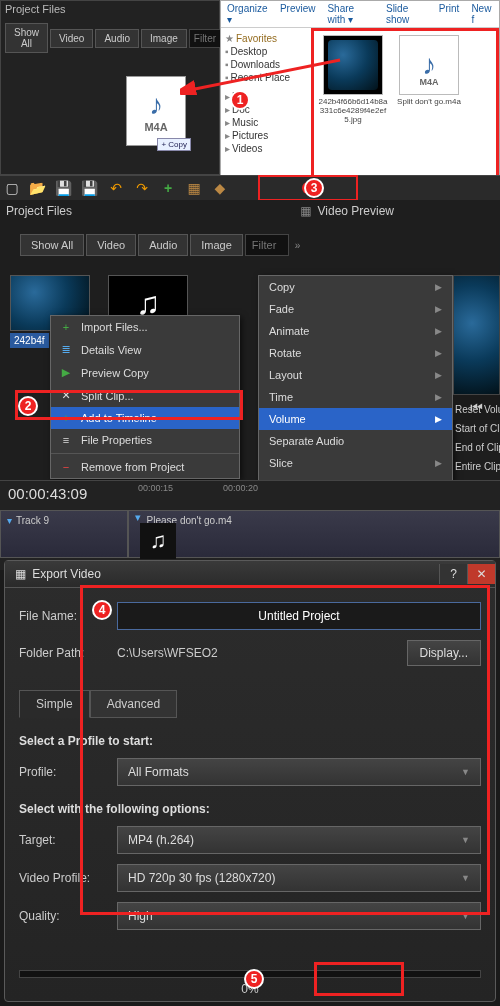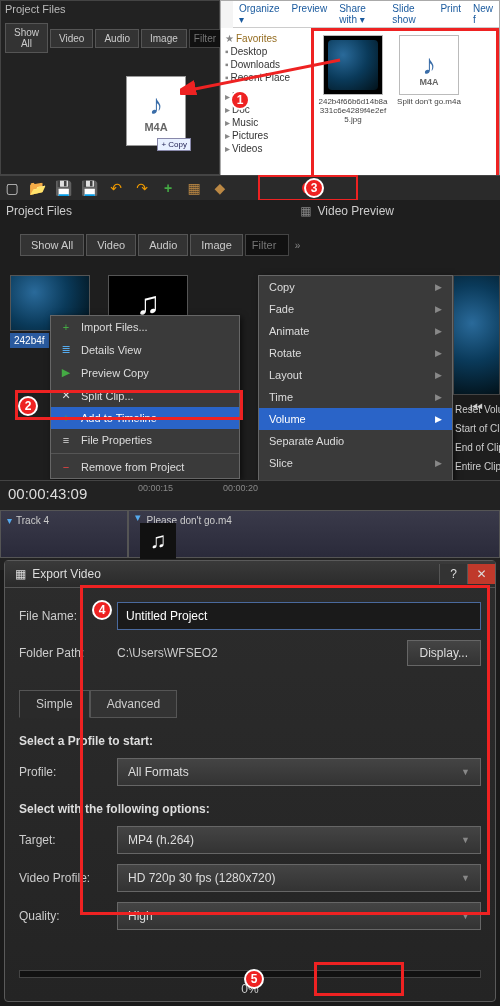--- a/index.html
+++ b/index.html
@@ -11,21 +11,21 @@
 .proj-top-title { color: #bbb; font-size: 11px; padding: 2px 4px; }
 .proj-top-tabs { display: flex; gap: 2px; padding: 6px 4px; align-items: center; }
 .proj-top-tabs button { background: #333; border: 1px solid #555; color: #ccc; font-size: 10px; padding: 3px 8px; cursor: pointer; }
 .proj-top-tabs input { background: #111; border: 1px solid #444; color: #888; font-size: 10px; padding: 3px 4px; width: 38px; }
 .m4a-thumb { position: absolute; left: 125px; top: 75px; width: 60px; height: 70px; background: #fff; border: 1px solid #999; display: flex; flex-direction: column; align-items: center; justify-content: center; }
 .m4a-thumb .note { color: #3a6da8; font-size: 28px; }
 .m4a-thumb .lbl { color: #666; font-size: 11px; font-weight: bold; }
 .copy-badge { position: absolute; right: -6px; bottom: -6px; background: #e8f0ff; border: 1px solid #88a; color: #225; font-size: 8px; padding: 1px 3px; }
 
 .filebrowser { position: absolute; right: 0; top: 0; width: 280px; height: 175px; background: #f4f4f4; border: 1px solid #aaa; color: #333; }
-.fb-toolbar { display: flex; gap: 12px; padding: 2px 6px; font-size: 10px; color: #1a5a9e; background: #fff; border-bottom: 1px solid #ccc; margin-left: 12px; }
+.fb-toolbar { display: flex; gap: 12px; padding: 2px 6px; font-size: 10px; color: #1a5a9e; background: #fff; border-bottom: 1px solid #ccc; }
 .fb-toolbar span { cursor: pointer; }
 .fb-body { display: flex; height: 155px; }
 .fb-tree { width: 90px; font-size: 10px; padding: 4px 2px; background: #fff; overflow: hidden; }
 .fb-tree div { padding: 1px 2px; white-space: nowrap; }
 .fb-tree .fav { color: #946b1e; }
 .fb-tree .ico { color: #888; margin-right: 2px; }
 .fb-thumbs { flex: 1; background: #fff; padding: 4px; display: flex; gap: 6px; border: 3px solid #e22; }
 .fb-thumbs .item { width: 70px; text-align: center; }
 .fb-thumbs .thumb { width: 60px; height: 60px; border: 1px solid #bbb; background: #000; display: flex; align-items: center; justify-content: center; margin: 0 auto 3px; }
 .fb-thumbs .thumb.white { background: #fff; }
@@ -92,21 +92,21 @@
 
 .export { position: absolute; left: 4px; top: 560px; width: 492px; height: 442px; background: linear-gradient(#2c2c2c,#242424); border: 1px solid #5a5a5a; border-radius: 4px; }
 .export .titlebar { display: flex; justify-content: space-between; align-items: center; background: linear-gradient(#3a3a3a,#2a2a2a); padding: 3px 0 3px 10px; border-bottom: 1px solid #555; }
 .export .titlebar .ttl { color: #ddd; font-size: 12px; display: flex; align-items: center; gap: 6px; }
 .export .titlebar .winbtns { display: flex; }
 .export .titlebar .winbtns div { width: 28px; height: 20px; display: flex; align-items: center; justify-content: center; font-size: 12px; color: #ddd; background: #333; border-left: 1px solid #555; cursor: pointer; }
 .export .titlebar .winbtns .close { background: #c0392b; }
 .export .body { padding: 14px 14px 10px; position: relative; }
 .export .formrow { display: flex; align-items: center; margin-bottom: 10px; gap: 8px; }
 .export .formrow label { width: 90px; color: #ccc; font-size: 12px; }
-.export .formrow input.txt { flex: 1; background: #1a1a1a; border: 1px solid #4a6a9e; color: #fff; font-size: 12px; padding: 6px 8px; }
+.export .formrow input.txt { flex: 1; background: #1a1a1a; border: 1px solid #4a6a9e; color: #fff; font-size: 12px; padding: 6px 8px; text-align: center; }
 .export .formrow .path { flex: 1; color: #ccc; font-size: 12px; }
 .export .formrow button.browse { background: linear-gradient(#444,#333); border: 1px solid #666; color: #ddd; font-size: 12px; padding: 5px 12px; cursor: pointer; }
 .export .tabs { display: flex; margin-top: 24px; }
 .export .tabs .tab { padding: 6px 16px; background: #333; border: 1px solid #555; color: #ccc; font-size: 12px; cursor: pointer; }
 .export .tabs .tab.active { background: #2a2a2a; border-bottom-color: #2a2a2a; }
 .export .sect { color: #ddd; font-size: 12px; font-weight: bold; margin: 16px 0 10px; }
 .export .sel { flex: 1; background: linear-gradient(#444,#333); border: 1px solid #666; color: #ddd; font-size: 12px; padding: 6px 10px; display: flex; justify-content: space-between; align-items: center; cursor: pointer; }
 .export .sel .dd { color: #888; font-size: 9px; }
 .export .progress { margin-top: 40px; }
 .export .progress .bar { height: 8px; background: #111; border: 1px solid #444; }
@@ -326,21 +326,21 @@
 
   <div class="timeline">
     <div class="ruler" style="position:absolute;left:130px;top:0">
       <span>00:00:15</span>
       <span>00:00:20</span>
     </div>
     <div class="clock">00:00:43:09</div>
     <div class="trackrow">
       <div class="trackhdr">
           <span style="color:#5ae;margin-right:4px">▾</span>
-          <span>Track 4</span>
+          <span>Track 9</span>
         </div>
       <div class="audclip">
         <span style="color:#5ae;align-self:flex-start">▾</span>
         <span class="an">Please don't go.m4</span>
       </div>
     </div>
     <div style="position:absolute;left:140px;top:42px" class="ai">
         <div style="width:36px;height:36px;background:#111;display:flex;align-items:center;justify-content:center;color:#fff;font-size:22px">♫</div>
       </div>
   </div>

